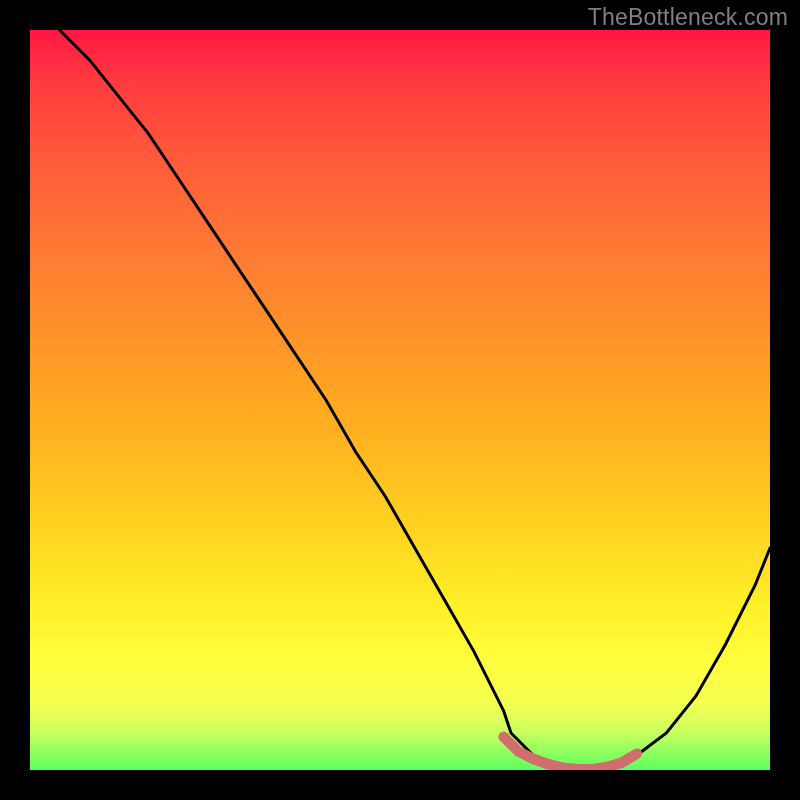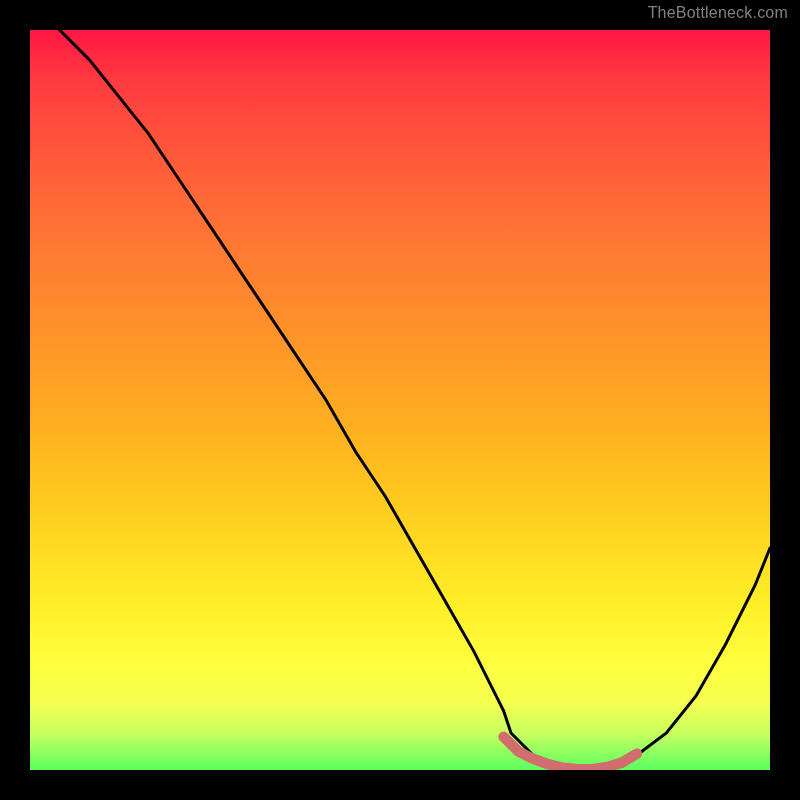--- a/index.html
+++ b/index.html
@@ -9,21 +9,21 @@
     width: 800px;
     height: 800px;
     background: #000;
   }
   .watermark {
     position: absolute;
     top: 4px;
     right: 12px;
     color: #808080;
     font-family: Arial, Helvetica, sans-serif;
-    font-size: 16px;
+    font-size: 23px;
     font-weight: 400;
     letter-spacing: 0.2px;
     z-index: 50;
   }
   .plot-frame {
     position: absolute;
     left: 30px;
     top: 30px;
     width: 740px;
     height: 740px;

